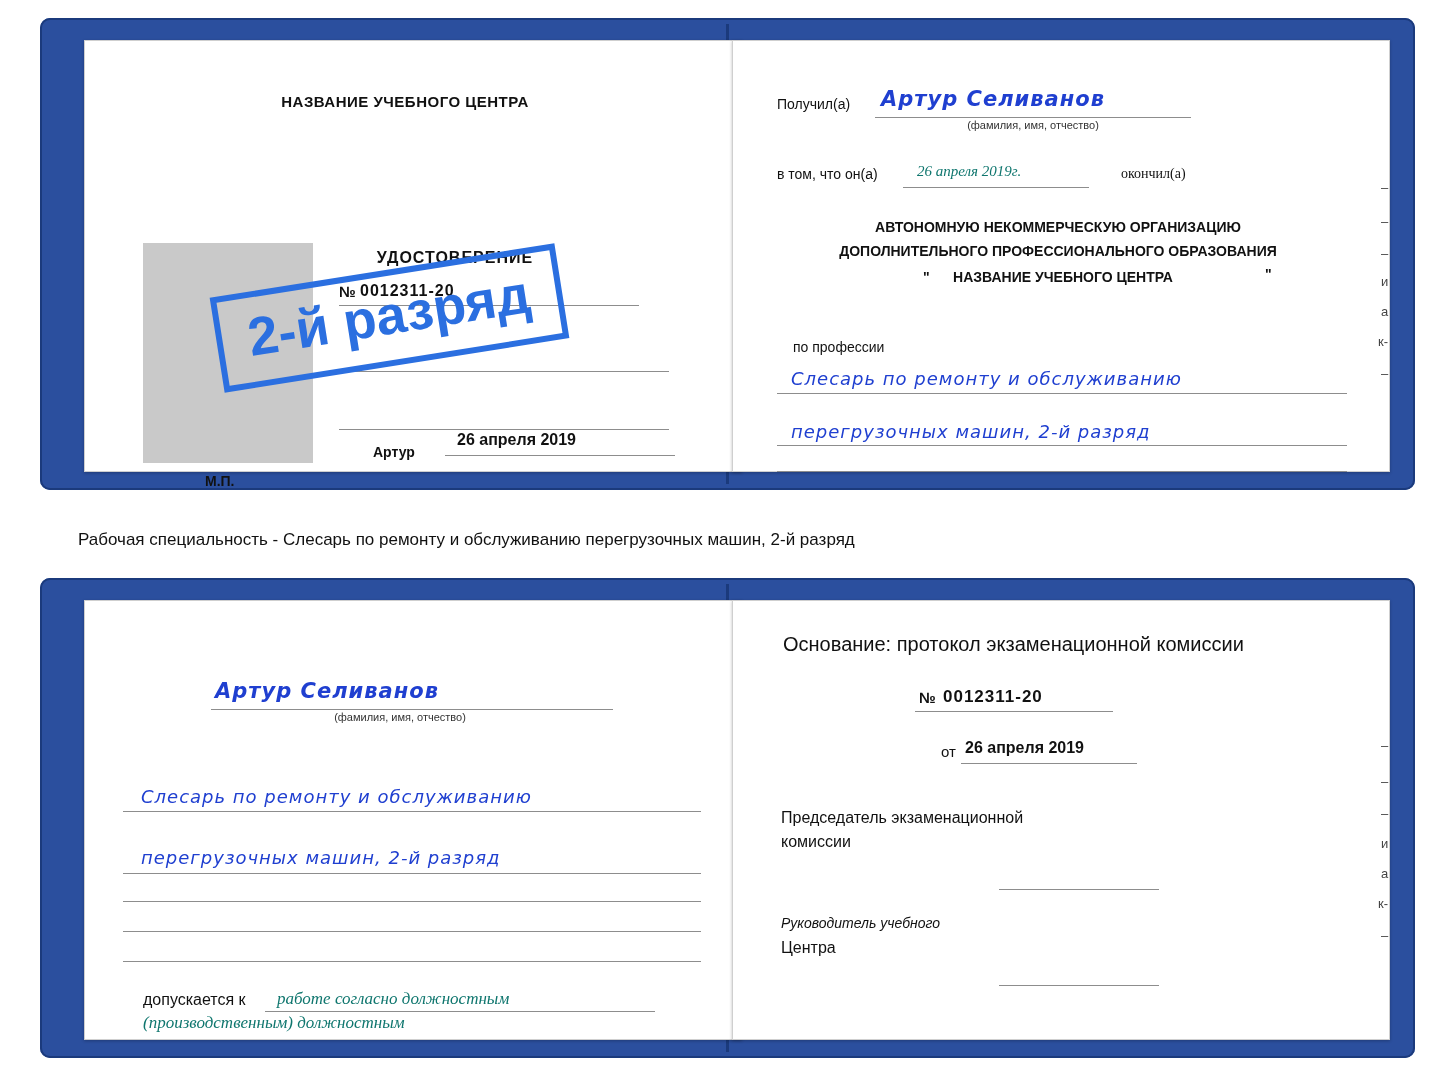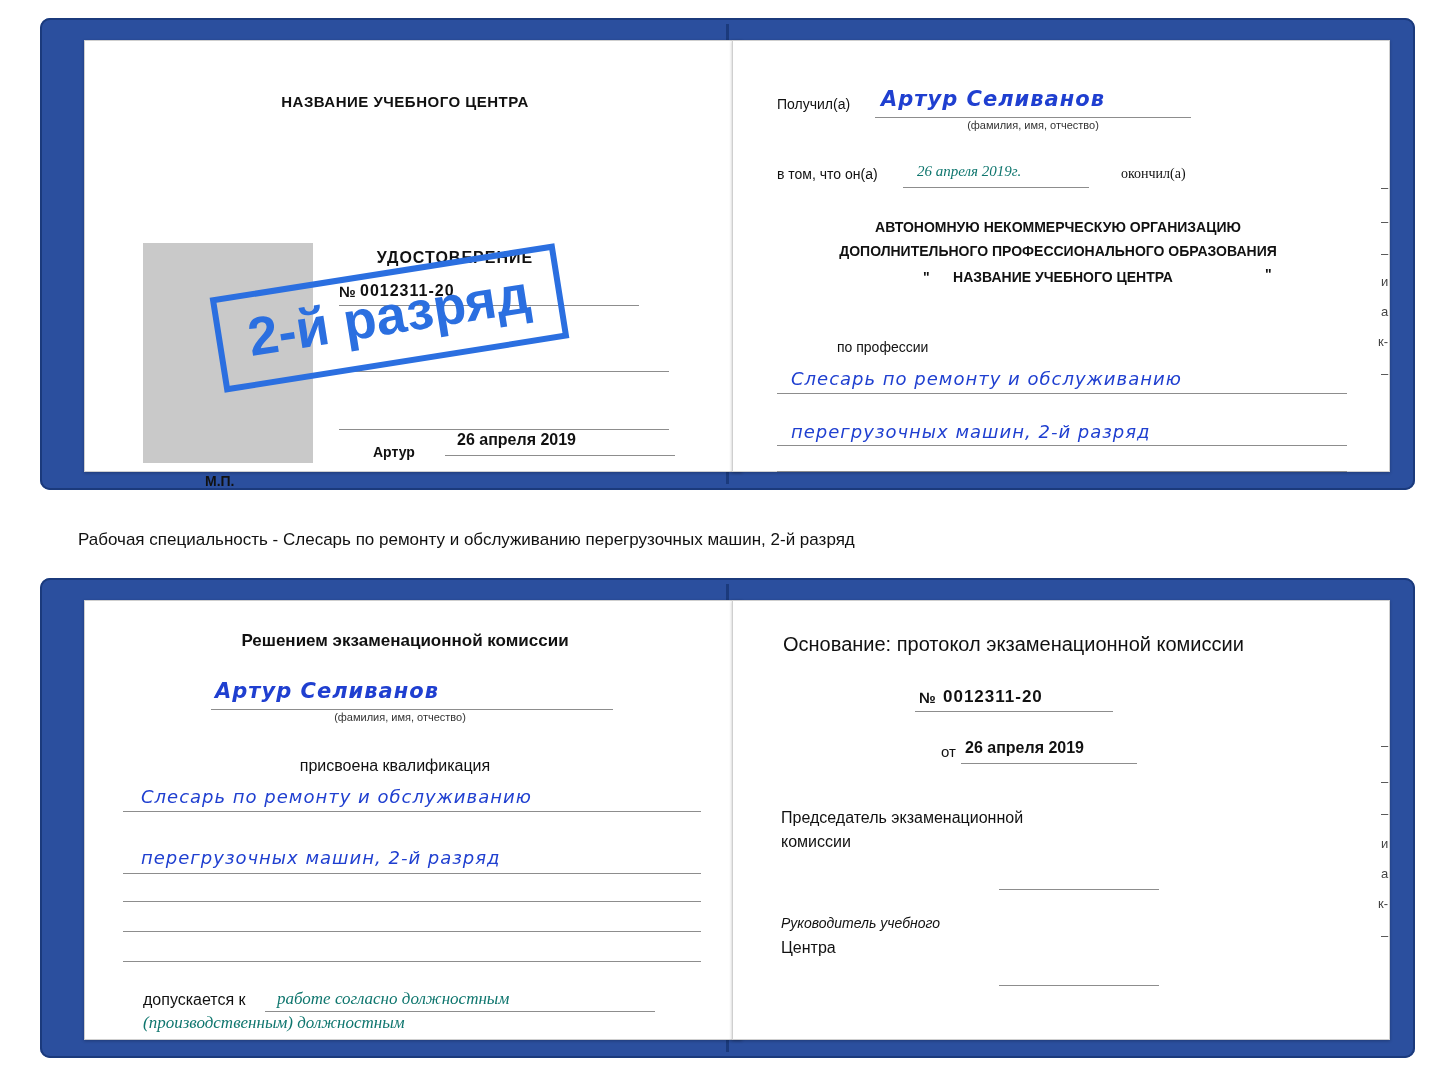--- a/index.html
+++ b/index.html
@@ -60,21 +60,21 @@
     <div class="txt handblk" style="left:184px;top:122px;font-size:15px;">26 апреля 2019г.</div>
     <div class="ln" style="left:170px;top:146px;width:186px;"></div>
     <div class="txt" style="left:388px;top:125px;font-size:14px;font-family:Liberation Serif, serif;">окончил(а)</div>
 
     <div class="txt bold center" style="left:40px;top:178px;width:570px;font-size:14px;">АВТОНОМНУЮ НЕКОММЕРЧЕСКУЮ ОРГАНИЗАЦИЮ</div>
     <div class="txt bold center" style="left:30px;top:202px;width:590px;font-size:14px;">ДОПОЛНИТЕЛЬНОГО ПРОФЕССИОНАЛЬНОГО ОБРАЗОВАНИЯ</div>
     <div class="txt bold" style="left:190px;top:228px;font-size:14px;">"</div>
     <div class="txt bold center" style="left:120px;top:228px;width:420px;font-size:14px;">НАЗВАНИЕ УЧЕБНОГО ЦЕНТРА</div>
     <div class="txt bold" style="left:532px;top:225px;font-size:14px;">"</div>
 
-    <div class="txt" style="left:60px;top:298px;font-size:14px;margin-left:44px;">по профессии</div>
+    <div class="txt" style="left:60px;top:298px;font-size:14px;">по профессии</div>
     <div class="ln" style="left:44px;top:352px;width:570px;"></div>
     <div class="txt hand" style="left:58px;top:327px;font-size:18px;">Слесарь по ремонту и обслуживанию</div>
     <div class="ln" style="left:44px;top:404px;width:570px;"></div>
     <div class="txt hand" style="left:58px;top:380px;font-size:18px;">перегрузочных машин, 2-й разряд</div>
     <div class="ln" style="left:44px;top:430px;width:570px;"></div>
   </div>
 
   <div class="edgeline" style="left:1341px;top:162px;">–</div>
   <div class="edgeline" style="left:1341px;top:196px;">–</div>
   <div class="edgeline" style="left:1341px;top:228px;">–</div>
@@ -85,27 +85,25 @@
 </div>
 
 <div class="stamp" style="left:215px;top:270px;">2-й разряд</div>
 
 <div class="caption" style="left:78px;top:527px;width:1000px;">Рабочая специальность - Слесарь по ремонту и обслуживанию перегрузочных машин, 2-й разряд</div>
 
 <div class="book" style="left:40px;top:578px;width:1375px;height:480px;">
   <div class="cover"></div>
 
   <div class="page" style="left:44px;top:22px;width:640px;height:438px;">
-    <div class="txt bold center" style="left:20px;top:30px;width:600px;font-size:17px;">Решением экзаменационной комиссии</div>
 
     <div class="txt hand" style="left:130px;top:78px;font-size:21px;font-weight:bold;">Артур Селиванов</div>
     <div class="ln" style="left:126px;top:108px;width:402px;"></div>
     <div class="txt tiny center" style="left:195px;top:110px;width:240px;">(фамилия, имя, отчество)</div>
 
-    <div class="txt center" style="left:120px;top:156px;width:380px;font-size:16px;">присвоена квалификация</div>
 
     <div class="ln" style="left:38px;top:210px;width:578px;"></div>
     <div class="txt hand" style="left:56px;top:185px;font-size:18px;">Слесарь по ремонту и обслуживанию</div>
     <div class="ln" style="left:38px;top:272px;width:578px;"></div>
     <div class="txt hand" style="left:56px;top:246px;font-size:18px;">перегрузочных машин, 2-й разряд</div>
     <div class="ln" style="left:38px;top:300px;width:578px;"></div>
     <div class="ln" style="left:38px;top:330px;width:578px;"></div>
     <div class="ln" style="left:38px;top:360px;width:578px;"></div>
 
     <div class="txt" style="left:58px;top:390px;font-size:16px;">допускается к</div>

